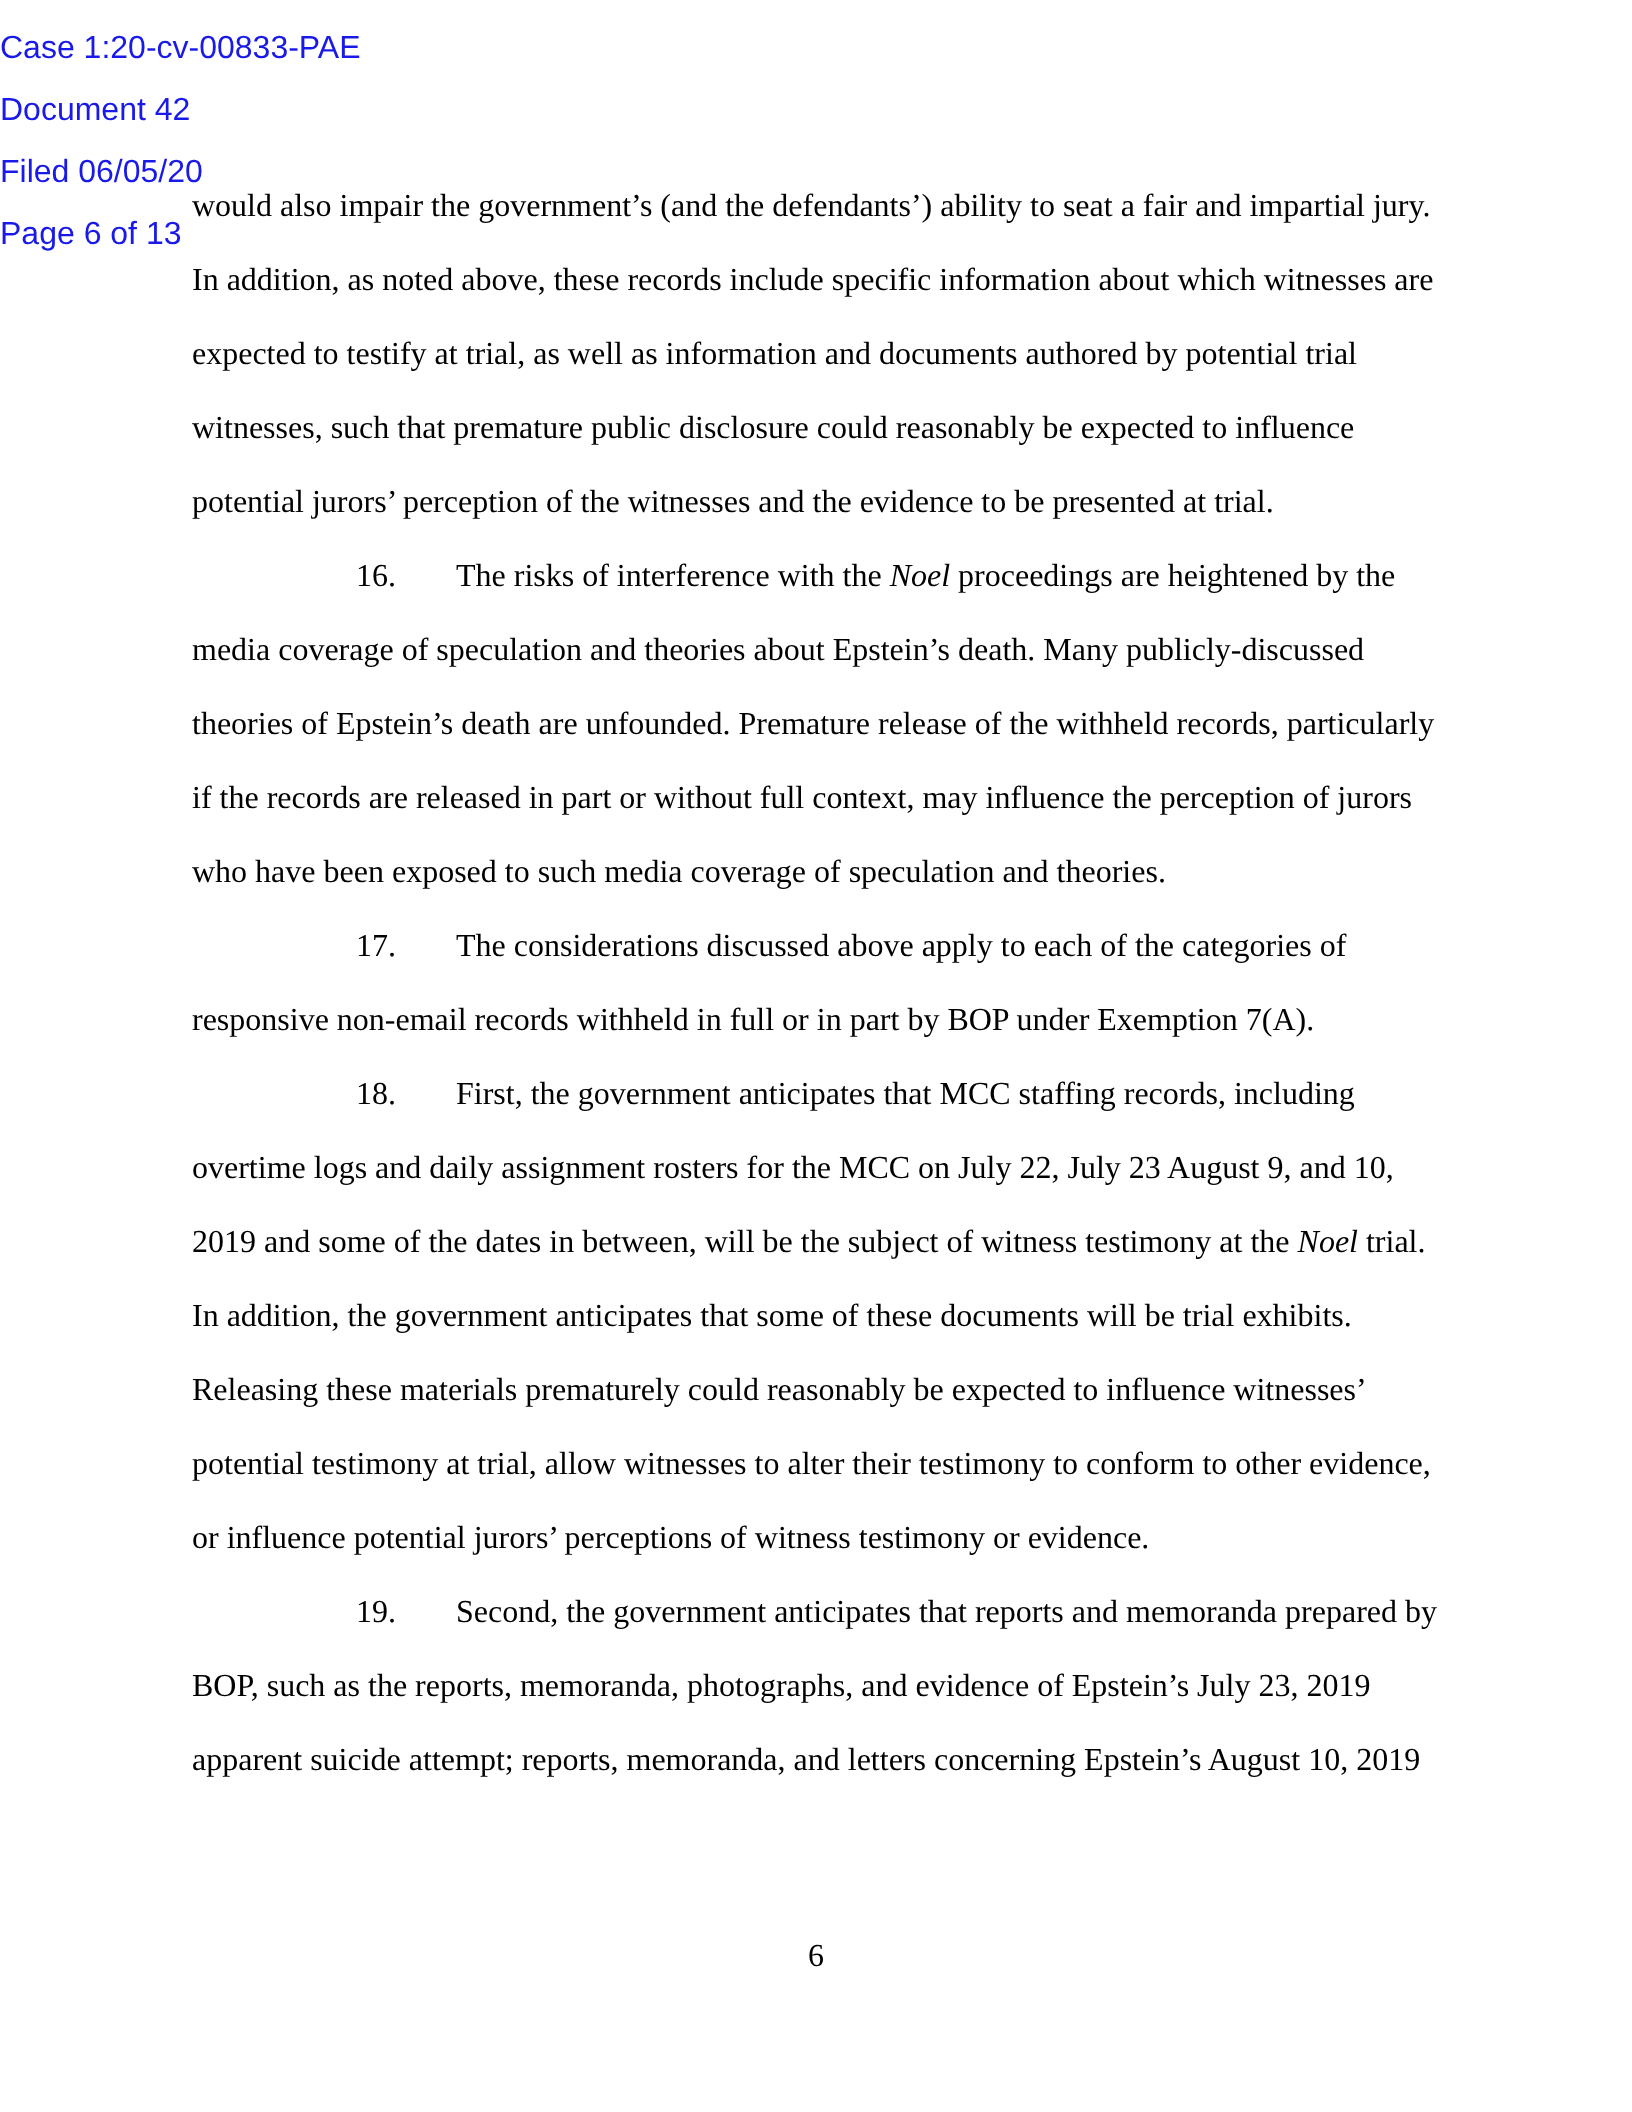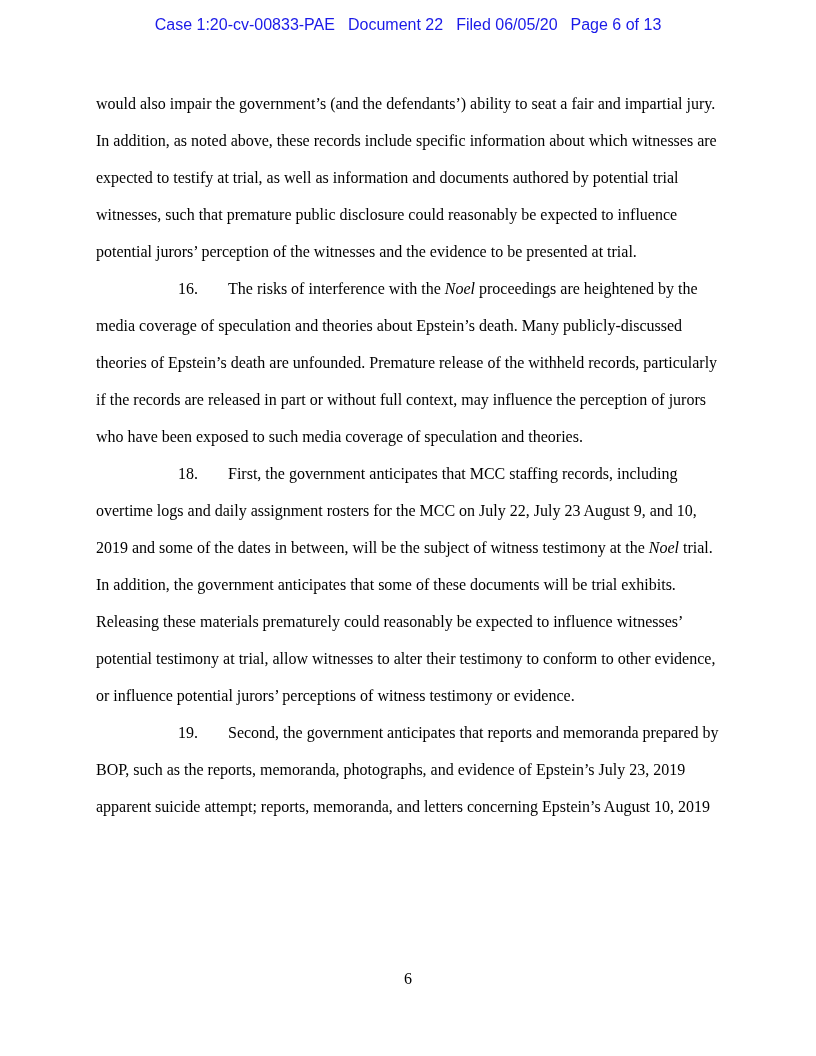--- a/index.html
+++ b/index.html
@@ -51,29 +51,30 @@
     top: 970px;
     left: 0;
     width: 100%;
     text-align: center;
     font-size: 16px;
   }
 </style>
 </head>
 <body>
 
-<header class="caption" style="color: rgb(26, 26, 232);">
+<header class="caption" style="color: rgb(26, 26, 232); flex-direction: column;">
   <span>Case 1:20-cv-00833-PAE</span>
-  <span>Document 22</span>
+  <span>Document 42</span>
   <span>Filed 06/05/20</span>
   <span>Page 6 of 13</span>
 </header>
 
 <main>
   <div id="paragraphs">
       <p class=""><span>would also impair the government’s (and the defendants’) ability to seat a fair and impartial jury. In addition, as noted above, these records include specific information about which witnesses are expected to testify at trial, as well as information and documents authored by potential trial witnesses, such that premature public disclosure could reasonably be expected to influence potential jurors’ perception of the witnesses and the evidence to be presented at trial.</span></p>
       <p class="indent"><span class="para-number">16.</span><span>The risks of interference with the </span><span style="font-style: italic;">Noel</span><span> proceedings are heightened by the media coverage of speculation and theories about Epstein’s death. Many publicly-discussed theories of Epstein’s death are unfounded. Premature release of the withheld records, particularly if the records are released in part or without full context, may influence the perception of jurors who have been exposed to such media coverage of speculation and theories.</span></p>
+      <p class="indent"><span class="para-number">17.</span><span>The considerations discussed above apply to each of the categories of responsive non-email records withheld in full or in part by BOP under Exemption 7(A).</span></p>
       <p class="indent"><span class="para-number">18.</span><span>First, the government anticipates that MCC staffing records, including overtime logs and daily assignment rosters for the MCC on July 22, July 23 August 9, and 10, 2019 and some of the dates in between, will be the subject of witness testimony at the </span><span style="font-style: italic;">Noel</span><span> trial.  In addition, the government anticipates that some of these documents will be trial exhibits. Releasing these materials prematurely could reasonably be expected to influence witnesses’ potential testimony at trial, allow witnesses to alter their testimony to conform to other evidence, or influence potential jurors’ perceptions of witness testimony or evidence.</span></p>
       <p class="indent"><span class="para-number">19.</span><span>Second, the government anticipates that reports and memoranda prepared by BOP, such as the reports, memoranda, photographs, and evidence of Epstein’s July 23, 2019 apparent suicide attempt; reports, memoranda, and letters concerning Epstein’s August 10, 2019</span></p>
     </div>
 </main>
 
 <footer>6</footer>
 
 </body></html>

